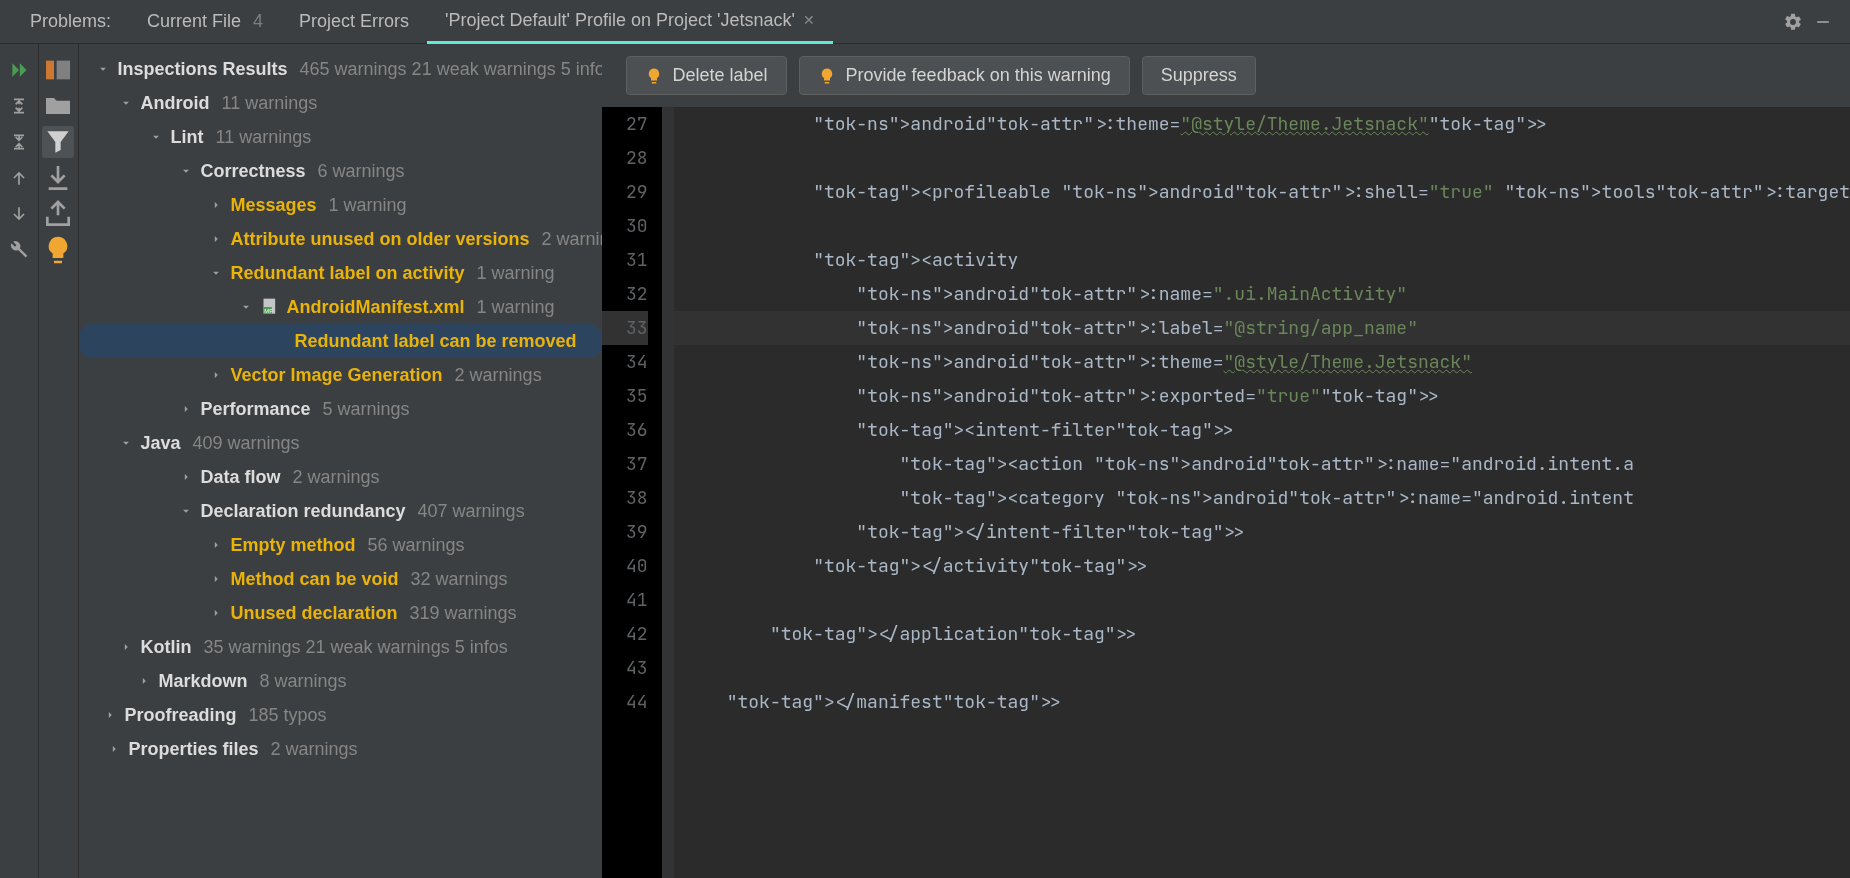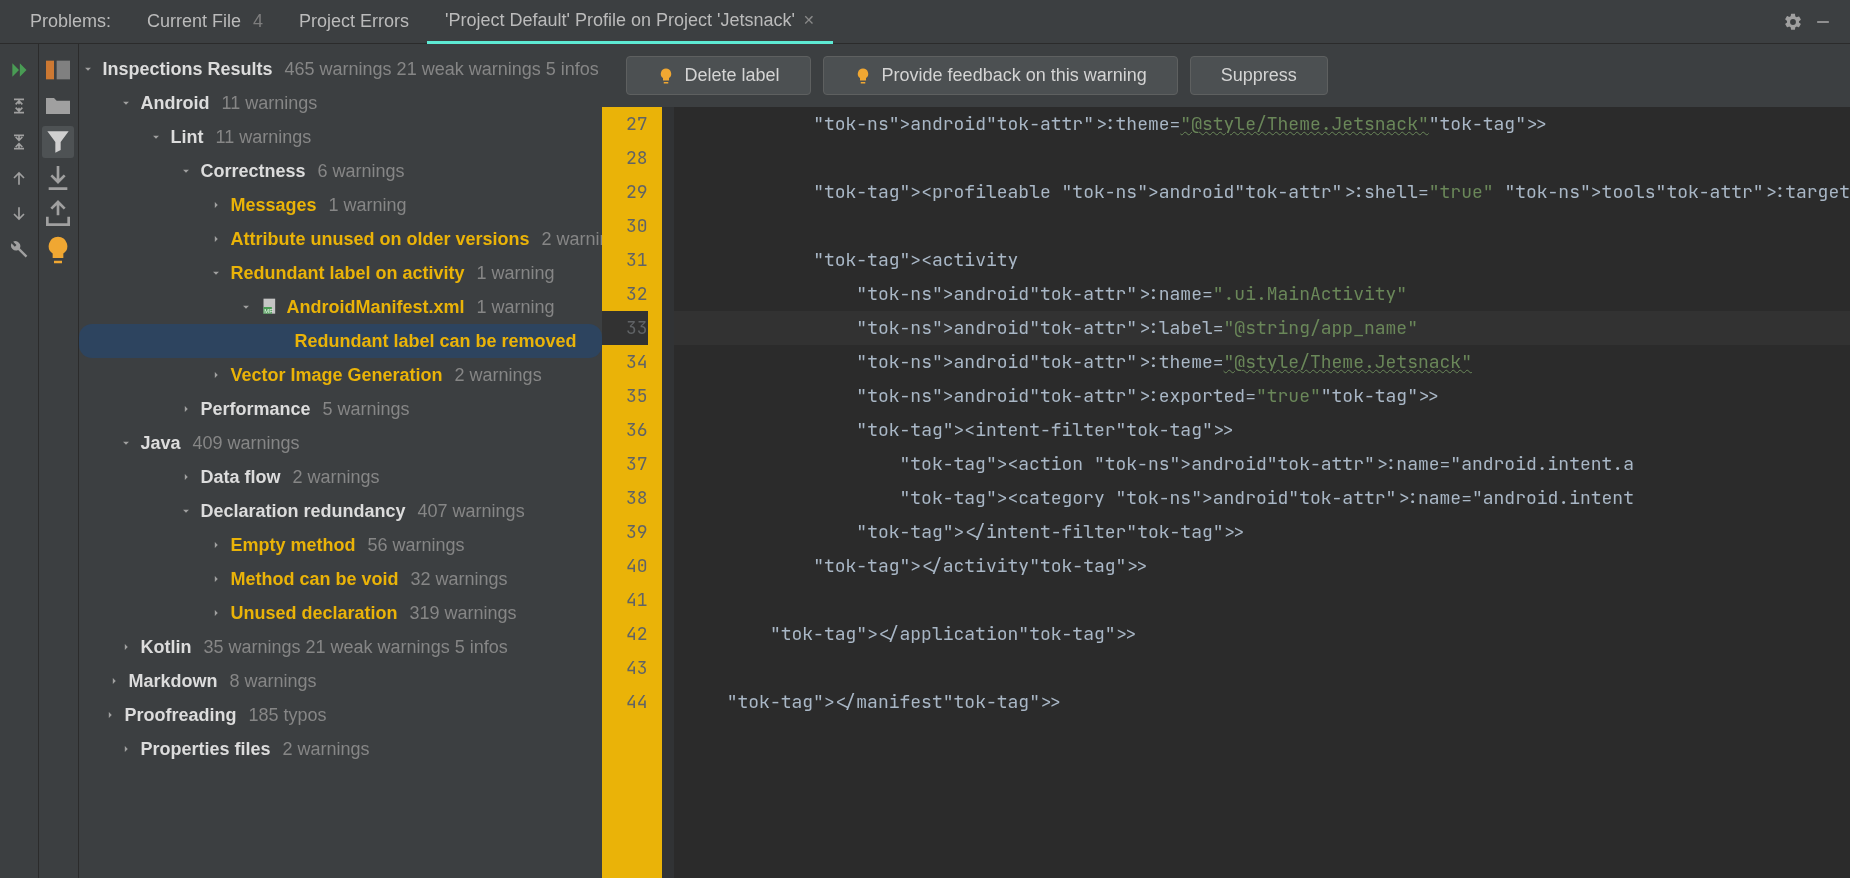--- a/index.html
+++ b/index.html
@@ -50,25 +50,25 @@
 .chev { width:18px; height:18px; display:inline-flex; align-items:center; justify-content:center; color:#a0a0a0; margin-right:6px; flex-shrink:0;}
 .chev svg { width:14px; height:14px; }
 .tree-label { color:#dcdcdc; font-weight:600; }
 .tree-label-normal { color:#eab308; font-weight:700; }
 .tree-meta { color:#868686; margin-left:12px; font-weight:400;}
 .file-icon { width:20px; height:20px; margin-right:6px; flex-shrink:0; }
 
 
 .code-panel { flex:1; background:#2b2b2b; display:flex; flex-direction:column;}
 .action-bar { display:flex; gap:12px; padding:12px 24px; background:#3c3f41;}
-.action-btn { background:#4c5052; border:1px solid #5e6060; border-radius:4px; padding:8px 30px; color:#d4d4d4; font-size:18px; display:flex; align-items:center; gap:10px; cursor:pointer;text-align:right;}
+.action-btn { background:#4c5052; border:1px solid #5e6060; border-radius:4px; padding:8px 18px; color:#d4d4d4; font-size:18px; display:flex; align-items:center; gap:10px; cursor:pointer;text-align:right;}
 .bulb { width:18px; height:18px; }
 .bulb-yellow { fill:#f0a732; }
 .code-area { flex:1; display:flex; font-family:"JetBrains Mono","Consolas",monospace; font-size:18px; overflow:hidden;}
-.gutter { width:60px; background:#eab308; text-align:right; padding-right:14px; color:#606366; line-height:34px; user-select:none;}
+.gutter { width:60px; background:#000000; text-align:right; padding-right:14px; color:#606366; line-height:34px; user-select:none;}
 .gutter-line { height:34px; }
 .gutter-line.active { background:#323232; }
 .code-lines { flex:1; background:#2b2b2b; line-height:34px; white-space:pre; color:#a9b7c6; position:relative;}
 .code-line { height:34px; padding-left:10px; }
 .code-line.active { background:#323232; }
 .tok-str { color:#6a8759; }
 .tok-str-u { color:#6a8759; text-decoration: underline wavy #6a8759; text-decoration-thickness:1px;}
 .left-margin-strip { width:12px; background:#313335; }
 </style>
 </head>
@@ -163,21 +163,21 @@
         </svg>
       </div>
     <div class="tool">
         <svg viewBox="0 0 24 24" fill="#f0a732">
           <path d="M12 2a7 7 0 0 0-4 12.7V18h8v-3.3A7 7 0 0 0 12 2zm-3 18h6v2H9z"></path>
         </svg>
       </div>
   </div>
 
   <div class="tree">
-    <div class="tree-row" style="padding-left:0">
+    <div class="tree-row" style="padding-left:15px">
       <span class="chev">
           <svg viewBox="0 0 24 24" fill="currentColor">
             <path d="M7 10l5 5 5-5z"></path>
           </svg>
         </span>
       <span class="tree-label">Inspections Results</span>
       <span class="tree-meta">465 warnings 21 weak warnings 5 infos</span>
     </div>
     <div class="tree-row" style="padding-left:38px">
       <span class="chev">
@@ -324,39 +324,39 @@
     </div>
     <div class="tree-row" style="padding-left:38px">
       <span class="chev">
           <svg viewBox="0 0 24 24" fill="currentColor">
             <path d="M10 7l5 5-5 5z"></path>
           </svg>
         </span>
       <span class="tree-label">Kotlin</span>
       <span class="tree-meta">35 warnings 21 weak warnings 5 infos</span>
     </div>
-    <div class="tree-row" style="padding-left:26px">
+    <div class="tree-row" style="padding-left:56px">
       <span class="chev">
           <svg viewBox="0 0 24 24" fill="currentColor">
             <path d="M10 7l5 5-5 5z"></path>
           </svg>
         </span>
       <span class="tree-label">Markdown</span>
       <span class="tree-meta">8 warnings</span>
     </div>
     <div class="tree-row" style="padding-left:22px">
       <span class="chev">
           <svg viewBox="0 0 24 24" fill="currentColor">
             <path d="M10 7l5 5-5 5z"></path>
           </svg>
         </span>
       <span class="tree-label">Proofreading</span>
       <span class="tree-meta">185 typos</span>
     </div>
-    <div class="tree-row" style="padding-left:38px">
+    <div class="tree-row" style="padding-left:26px">
       <span class="chev">
           <svg viewBox="0 0 24 24" fill="currentColor">
             <path d="M10 7l5 5-5 5z"></path>
           </svg>
         </span>
       <span class="tree-label">Properties files</span>
       <span class="tree-meta">2 warnings</span>
     </div>
   </div>
 

